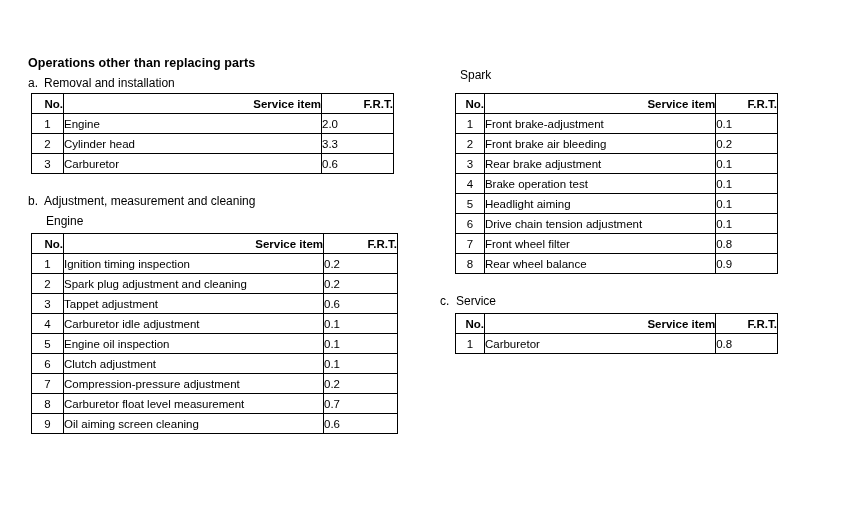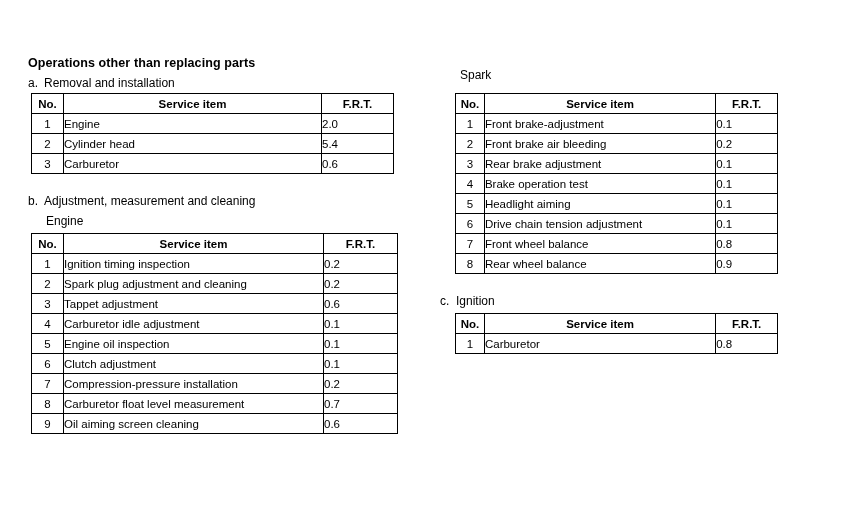--- a/index.html
+++ b/index.html
@@ -52,21 +52,21 @@
     border: 1px solid #000000;
     font-size: 11.5px;
     font-weight: normal;
     height: 20px;
     padding: 0;
     box-sizing: border-box;
     line-height: 18px;
   }
   table.frt th {
     font-weight: bold;
-    text-align: center;
+    text-align: right;
   }
   td.col-no, th.col-no {
     text-align: center;
   }
   td.col-item {
     text-align: left;
     padding-left: 8px;
   }
   td.col-frt, th.col-frt {
     text-align: left;
@@ -109,21 +109,21 @@
     </thead>
     <tbody>
       <tr>
         <td class="col-no">1</td>
         <td class="col-item">Engine</td>
         <td class="col-frt">2.0</td>
       </tr>
       <tr>
         <td class="col-no">2</td>
         <td class="col-item">Cylinder head</td>
-        <td class="col-frt">5.4</td>
+        <td class="col-frt">3.3</td>
       </tr>
       <tr>
         <td class="col-no">3</td>
         <td class="col-item">Carburetor</td>
         <td class="col-frt">0.6</td>
       </tr>
     </tbody>
   </table>
 
   <div class="section-label" style="left:28px; top:194px;">
@@ -166,21 +166,21 @@
         <td class="col-item">Engine oil inspection</td>
         <td class="col-frt">0.1</td>
       </tr>
       <tr>
         <td class="col-no">6</td>
         <td class="col-item">Clutch adjustment</td>
         <td class="col-frt">0.1</td>
       </tr>
       <tr>
         <td class="col-no">7</td>
-        <td class="col-item">Compression-pressure installation</td>
+        <td class="col-item">Compression-pressure adjustment</td>
         <td class="col-frt">0.2</td>
       </tr>
       <tr>
         <td class="col-no">8</td>
         <td class="col-item">Carburetor float level measurement</td>
         <td class="col-frt">0.7</td>
       </tr>
       <tr>
         <td class="col-no">9</td>
         <td class="col-item">Oil aiming screen cleaning</td>
@@ -225,33 +225,33 @@
         <td class="col-item">Headlight aiming</td>
         <td class="col-frt">0.1</td>
       </tr>
       <tr>
         <td class="col-no">6</td>
         <td class="col-item">Drive chain tension adjustment</td>
         <td class="col-frt">0.1</td>
       </tr>
       <tr>
         <td class="col-no">7</td>
-        <td class="col-item">Front wheel balance</td>
+        <td class="col-item">Front wheel filter</td>
         <td class="col-frt">0.8</td>
       </tr>
       <tr>
         <td class="col-no">8</td>
         <td class="col-item">Rear wheel balance</td>
         <td class="col-frt">0.9</td>
       </tr>
     </tbody>
   </table>
 
   <div class="section-label" style="left:440px; top:294px;">
-    <span class="sec-letter">c.</span><span>Ignition</span>
+    <span class="sec-letter">c.</span><span>Service</span>
   </div>
 
   <table class="frt tbl-c" style="left:455px; top:313px;">
     <thead>
       <tr>
         <th class="col-no">No.</th>
         <th class="col-item">Service item</th>
         <th class="col-frt">F.R.T.</th>
       </tr>
     </thead>

